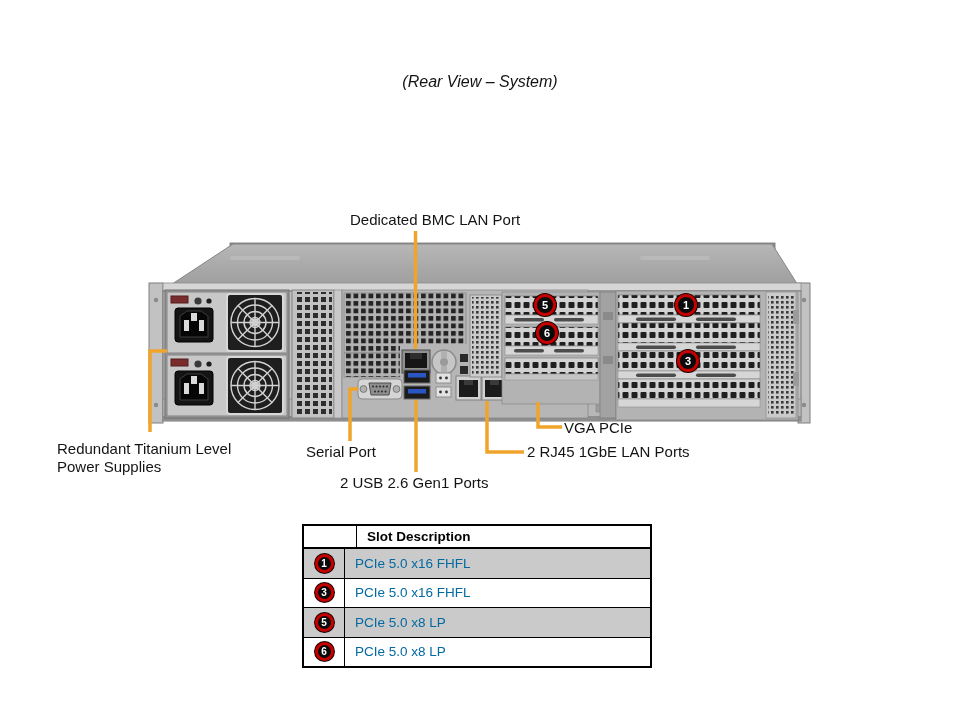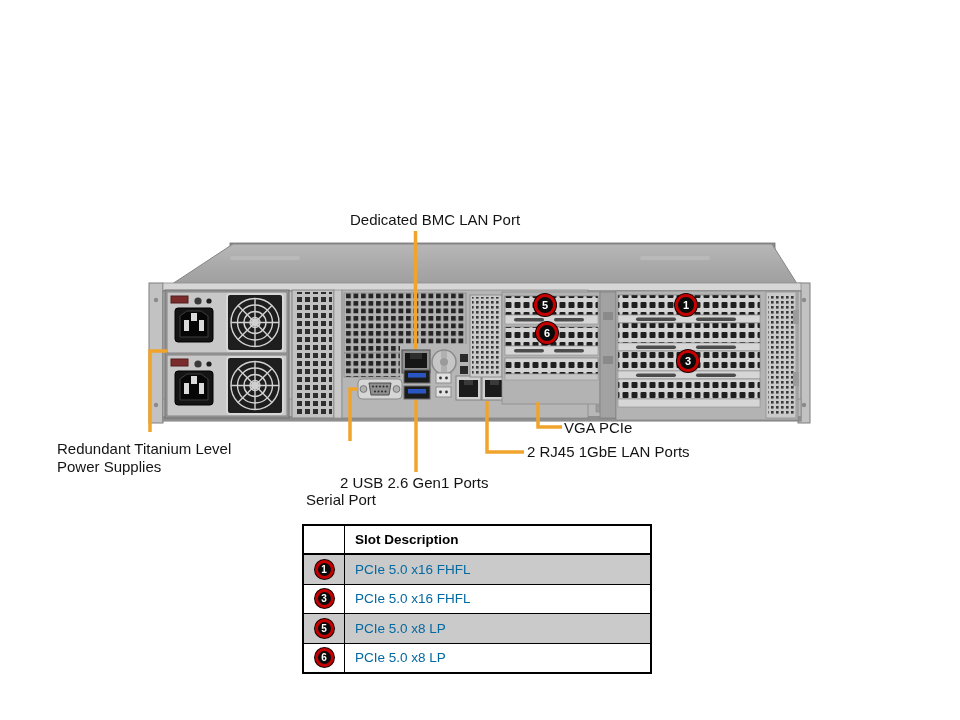--- a/index.html
+++ b/index.html
@@ -20,35 +20,36 @@
   }
   .badge.lg{width:16px;height:16px;font-size:11px;transform:translate(-11px,-11px);}
   .badge.sm{width:13px;height:13px;font-size:10px;position:static;transform:none;
     flex:0 0 auto;box-shadow:0 0 0 1px #1a0000;}
   
   .slot-table{
     left:302px;top:524px;width:346px;border:2px solid #000000;background:#ffffff;
     font-size:13.5px;
   }
   .t-row{display:flex;height:28.5px;border-top:1.5px solid #000000;align-items:stretch;}
-  .t-row.t-header{border-top:none;height:27px;}
+  .t-row.t-header{border-top:none;height:21px;margin-left:12px;}
   .t-row.t-after-header{border-top:2.5px solid #000000;}
   .t-badge-cell{
     width:40px;flex:0 0 40px;border-right:1.5px solid #000000;
     display:flex;align-items:center;justify-content:center;
   }
   .t-desc{flex:1;display:flex;align-items:center;padding-left:10px;color:#0369a1;}
   .t-head-text{font-weight:bold;color:#000000;}
   .t-row.shaded{background:#cacaca;}
 </style>
 </head>
 <body>
 
 <div class="stage">
 
+  <div class="abs label title">(Rear View – System)</div>
 
   <svg class="abs" style="left:0;top:0" width="960" height="720" viewBox="0 0 960 720">
     <defs>
       <linearGradient id="gLid" x1="0" y1="0" x2="0" y2="1">
         <stop offset="0" stop-color="#b7b7b7"></stop>
           <stop offset="0.6" stop-color="#a6a6a6"></stop>
           <stop offset="1" stop-color="#9c9c9c"></stop>
       </linearGradient>
       <pattern id="pVent" width="8" height="8" patternUnits="userSpaceOnUse">
         <rect width="8" height="8" fill="#c2c2c2"></rect>
@@ -290,21 +291,21 @@
   </div>
   <div class="badge lg" style="left:686px;top:305px;">
     <span>1</span>
   </div>
   <div class="badge lg" style="left:688px;top:361px;">
     <span>3</span>
   </div>
 
   <div class="abs label" style="left:350px;top:211px;">Dedicated BMC LAN Port</div>
   <div class="abs label psu-label" style="left:57px;top:440px;">Redundant Titanium Level Power Supplies</div>
-  <div class="abs label" style="left:306px;top:443px;margin-top:48px;">Serial Port</div>
+  <div class="abs label" style="left:306px;top:443px;">Serial Port</div>
   <div class="abs label" style="left:340px;top:474px;">2 USB 2.6 Gen1 Ports</div>
   <div class="abs label" style="left:527px;top:443px;text-align:center;">2 RJ45 1GbE LAN Ports</div>
   <div class="abs label" style="left:564px;top:419px;">VGA PCIe</div>
 
   <div class="abs slot-table">
     <div class="t-row t-header">
       <div class="t-cell t-badge-cell"></div>
       <div class="t-desc t-head-text">Slot Description</div>
     </div>
     <div class="t-row t-after-header shaded">

